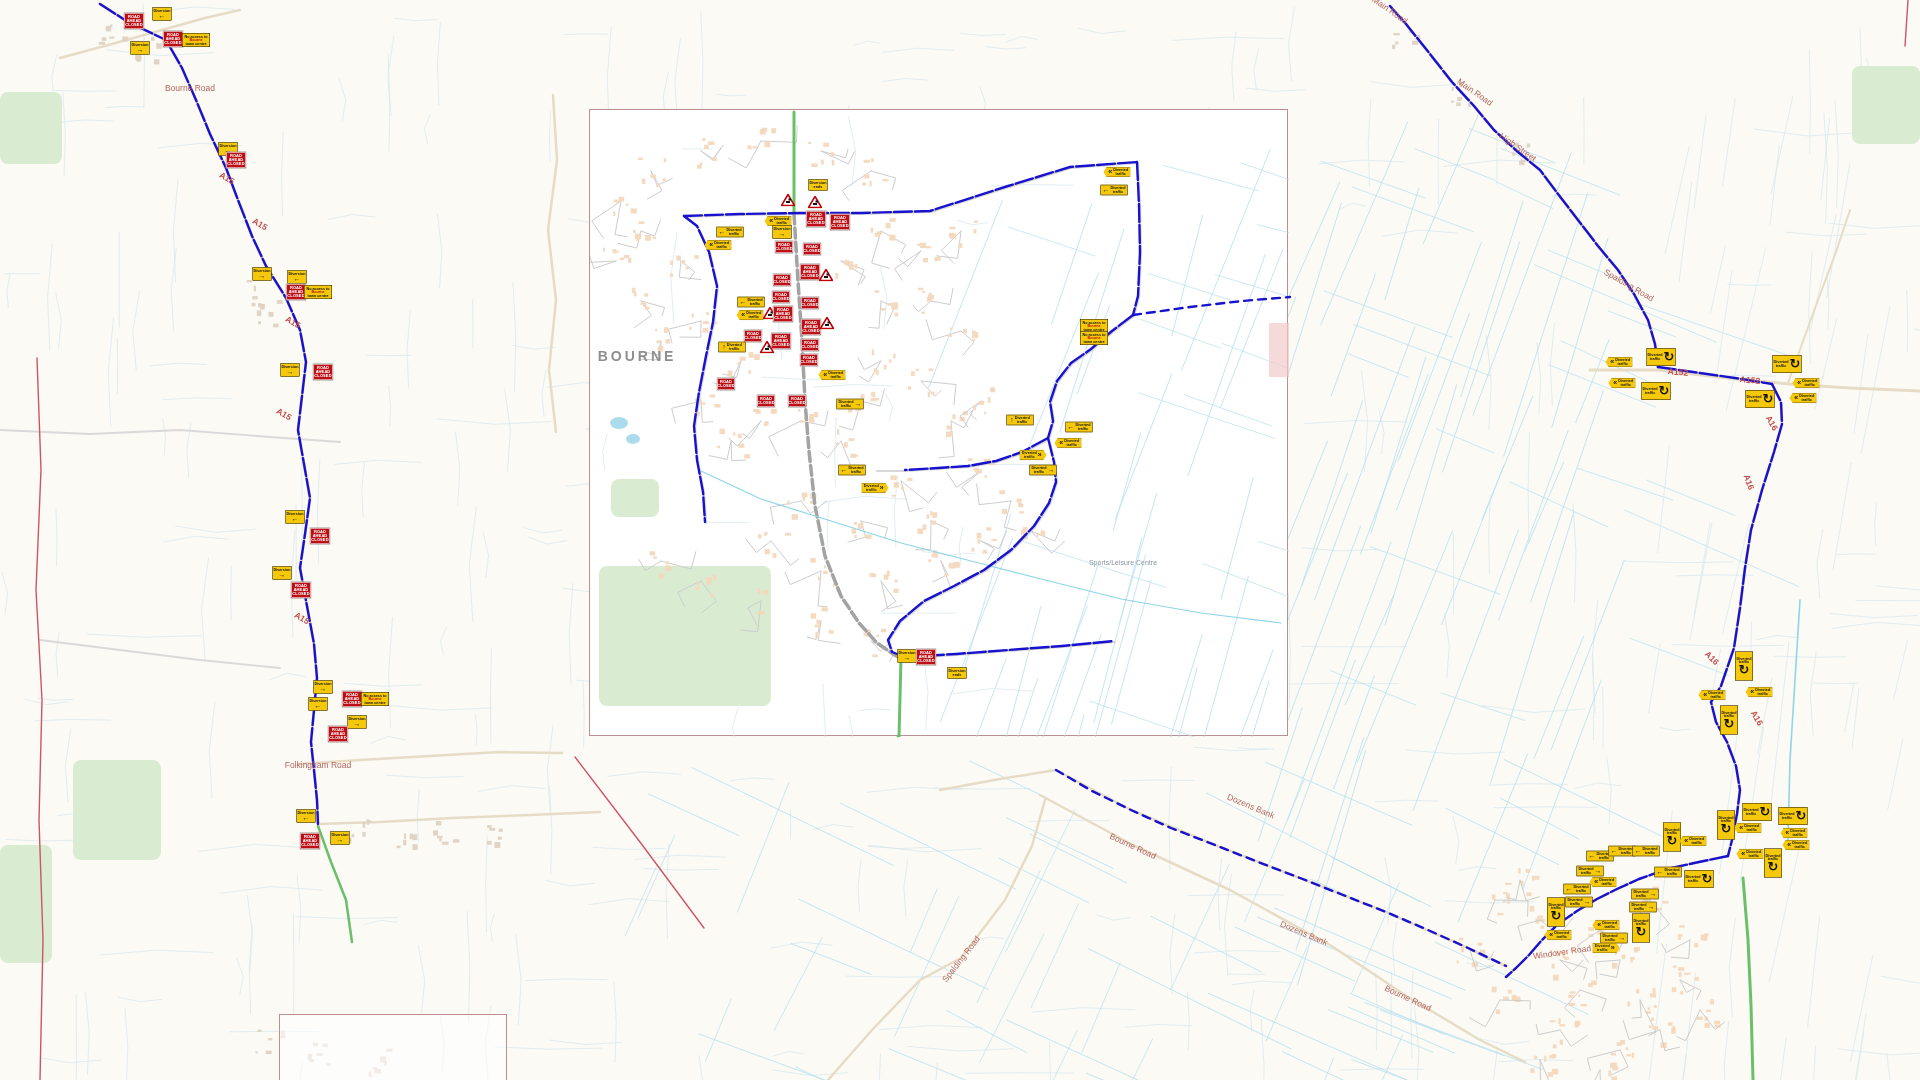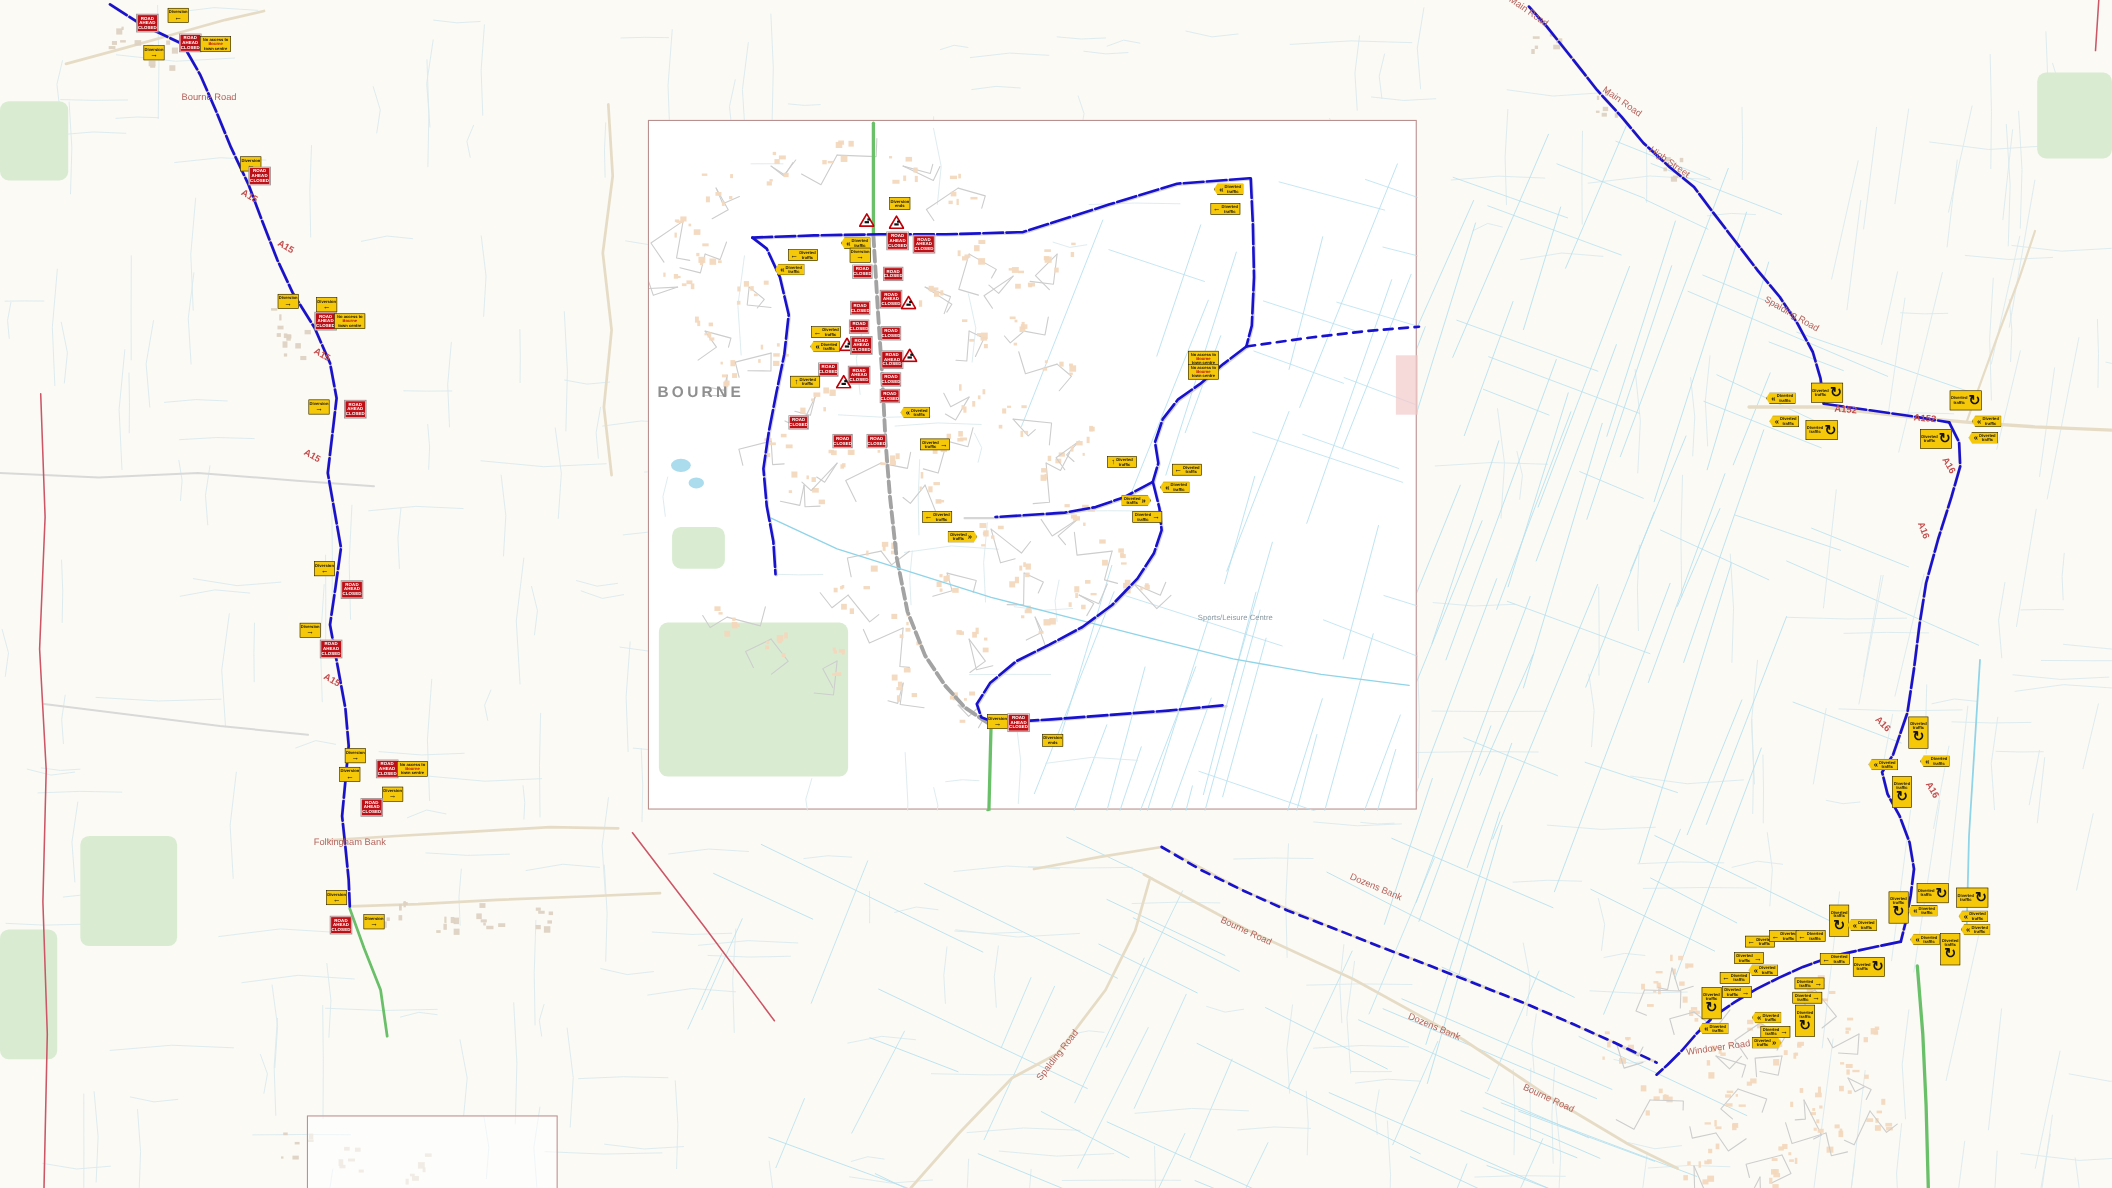--- a/index.html
+++ b/index.html
@@ -1926,21 +1926,21 @@
         </div>
       </div>
     </div>
   <div id="labels">
       <div class="lbl road" style="left: 190px; top: 88px;">Bourne Road</div>
       <div class="lbl aroad" style="left: 227px; top: 178px; transform: translate(-50%, -50%) rotate(30deg);">A15</div>
       <div class="lbl aroad" style="left: 260px; top: 224px; transform: translate(-50%, -50%) rotate(30deg);">A15</div>
       <div class="lbl aroad" style="left: 293px; top: 322px; transform: translate(-50%, -50%) rotate(30deg);">A15</div>
       <div class="lbl aroad" style="left: 284px; top: 414px; transform: translate(-50%, -50%) rotate(30deg);">A15</div>
       <div class="lbl aroad" style="left: 302px; top: 618px; transform: translate(-50%, -50%) rotate(30deg);">A15</div>
-      <div class="lbl road" style="left: 318px; top: 765px;">Folkingham Bank</div>
+      <div class="lbl road" style="left: 318px; top: 765px;">Folkingham Road</div>
       <div class="lbl road" style="left: 1390px; top: 10px; transform: translate(-50%, -50%) rotate(35deg);">Main Road</div>
       <div class="lbl road" style="left: 1475px; top: 92px; transform: translate(-50%, -50%) rotate(35deg);">Main Road</div>
       <div class="lbl road" style="left: 1518px; top: 147px; transform: translate(-50%, -50%) rotate(35deg);">High Street</div>
       <div class="lbl road" style="left: 1629px; top: 285px; transform: translate(-50%, -50%) rotate(30deg);">Spalding Road</div>
       <div class="lbl aroad" style="left: 1678px; top: 372px; transform: translate(-50%, -50%) rotate(5deg);">A152</div>
       <div class="lbl aroad" style="left: 1750px; top: 380px; transform: translate(-50%, -50%) rotate(5deg);">A152</div>
       <div class="lbl aroad" style="left: 1772px; top: 423px; transform: translate(-50%, -50%) rotate(60deg);">A16</div>
       <div class="lbl aroad" style="left: 1749px; top: 482px; transform: translate(-50%, -50%) rotate(70deg);">A16</div>
       <div class="lbl aroad" style="left: 1712px; top: 658px; transform: translate(-50%, -50%) rotate(45deg);">A16</div>
       <div class="lbl aroad" style="left: 1757px; top: 718px; transform: translate(-50%, -50%) rotate(60deg);">A16</div>

